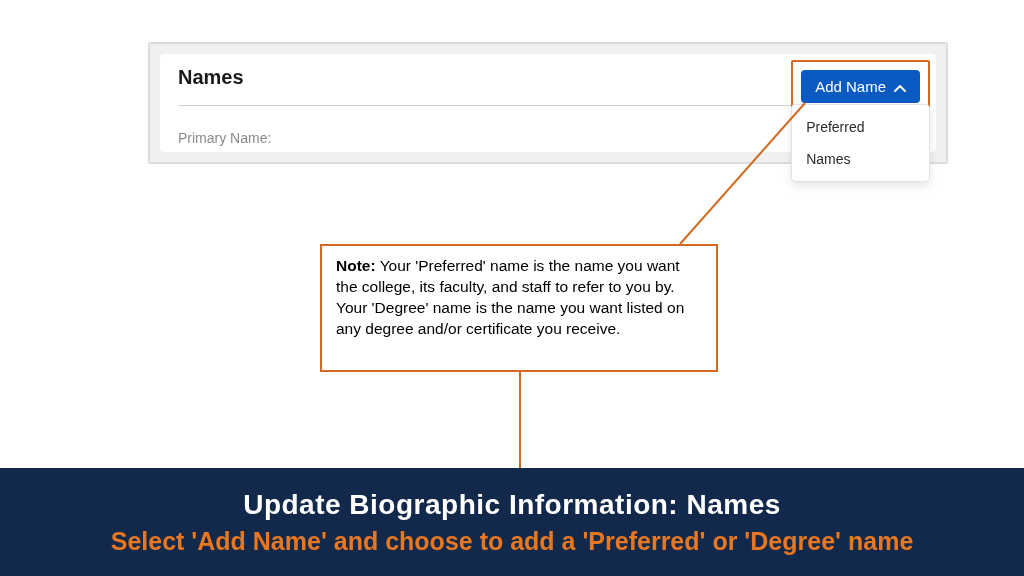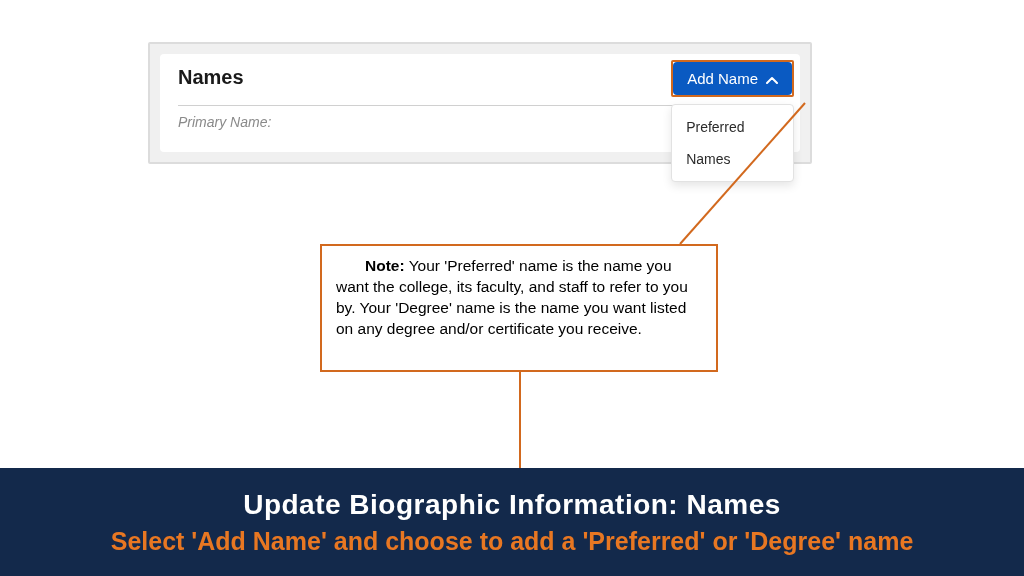--- a/index.html
+++ b/index.html
@@ -3,21 +3,21 @@
   <meta charset="utf-8">
   <style>
     * { box-sizing: border-box; margin: 0; padding: 0; }
     html, body { width: 1024px; height: 576px; background: #ffffff; font-family: Arial, Helvetica, sans-serif; position: relative; overflow: hidden; }
 
     
     .outer-panel {
       position: absolute;
       left: 148px;
       top: 42px;
-      width: 664px;
+      width: 800px;
       height: 122px;
       border: 2px solid #dcdcdc;
       border-radius: 2px;
       background: #f0f0f0;
       padding: 10px;
     }
     .inner-card {
       width: 100%;
       height: 100%;
       background: #ffffff;
@@ -29,35 +29,34 @@
       font-size: 20px;
       font-weight: 600;
       color: #1a1a1a;
     }
     .divider {
       margin-top: 16px;
       border: none;
       border-top: 1px solid #d0d0d0;
     }
     .primary-name {
-      margin-top: 8px;
+      margin-top: 24px;
       font-size: 14px;
       color: #8a8a8a;
-      font-style: italic;
     }
 
     
     .button-wrap {
       position: absolute;
       right: 6px;
       top: 6px;
     }
     .button-highlight {
       border: 2px solid #d2691e;
-      padding: 0;
+      padding: 8px;
       border-radius: 2px;
     }
     .add-name-btn {
       background: #0a5ac2;
       color: #ffffff;
       border: none;
       border-radius: 4px;
       padding: 8px 14px;
       font-size: 15px;
       font-weight: 500;
@@ -93,21 +92,21 @@
       left: 320px;
       top: 244px;
       width: 398px;
       height: 128px;
       border: 2px solid #d2691e;
       padding: 10px 14px;
       font-size: 15.5px;
       line-height: 1.35;
       color: #000000;
     }
-    .note-box .bold { font-weight: 700; margin-left: 29px; }
+    .note-box .bold { font-weight: 700; }
 
     
     .connector-svg {
       position: absolute;
       left: 0; top: 0;
       width: 1024px; height: 576px;
       pointer-events: none;
     }
     .connector-svg line { stroke: #d2691e; stroke-width: 2; }
 

